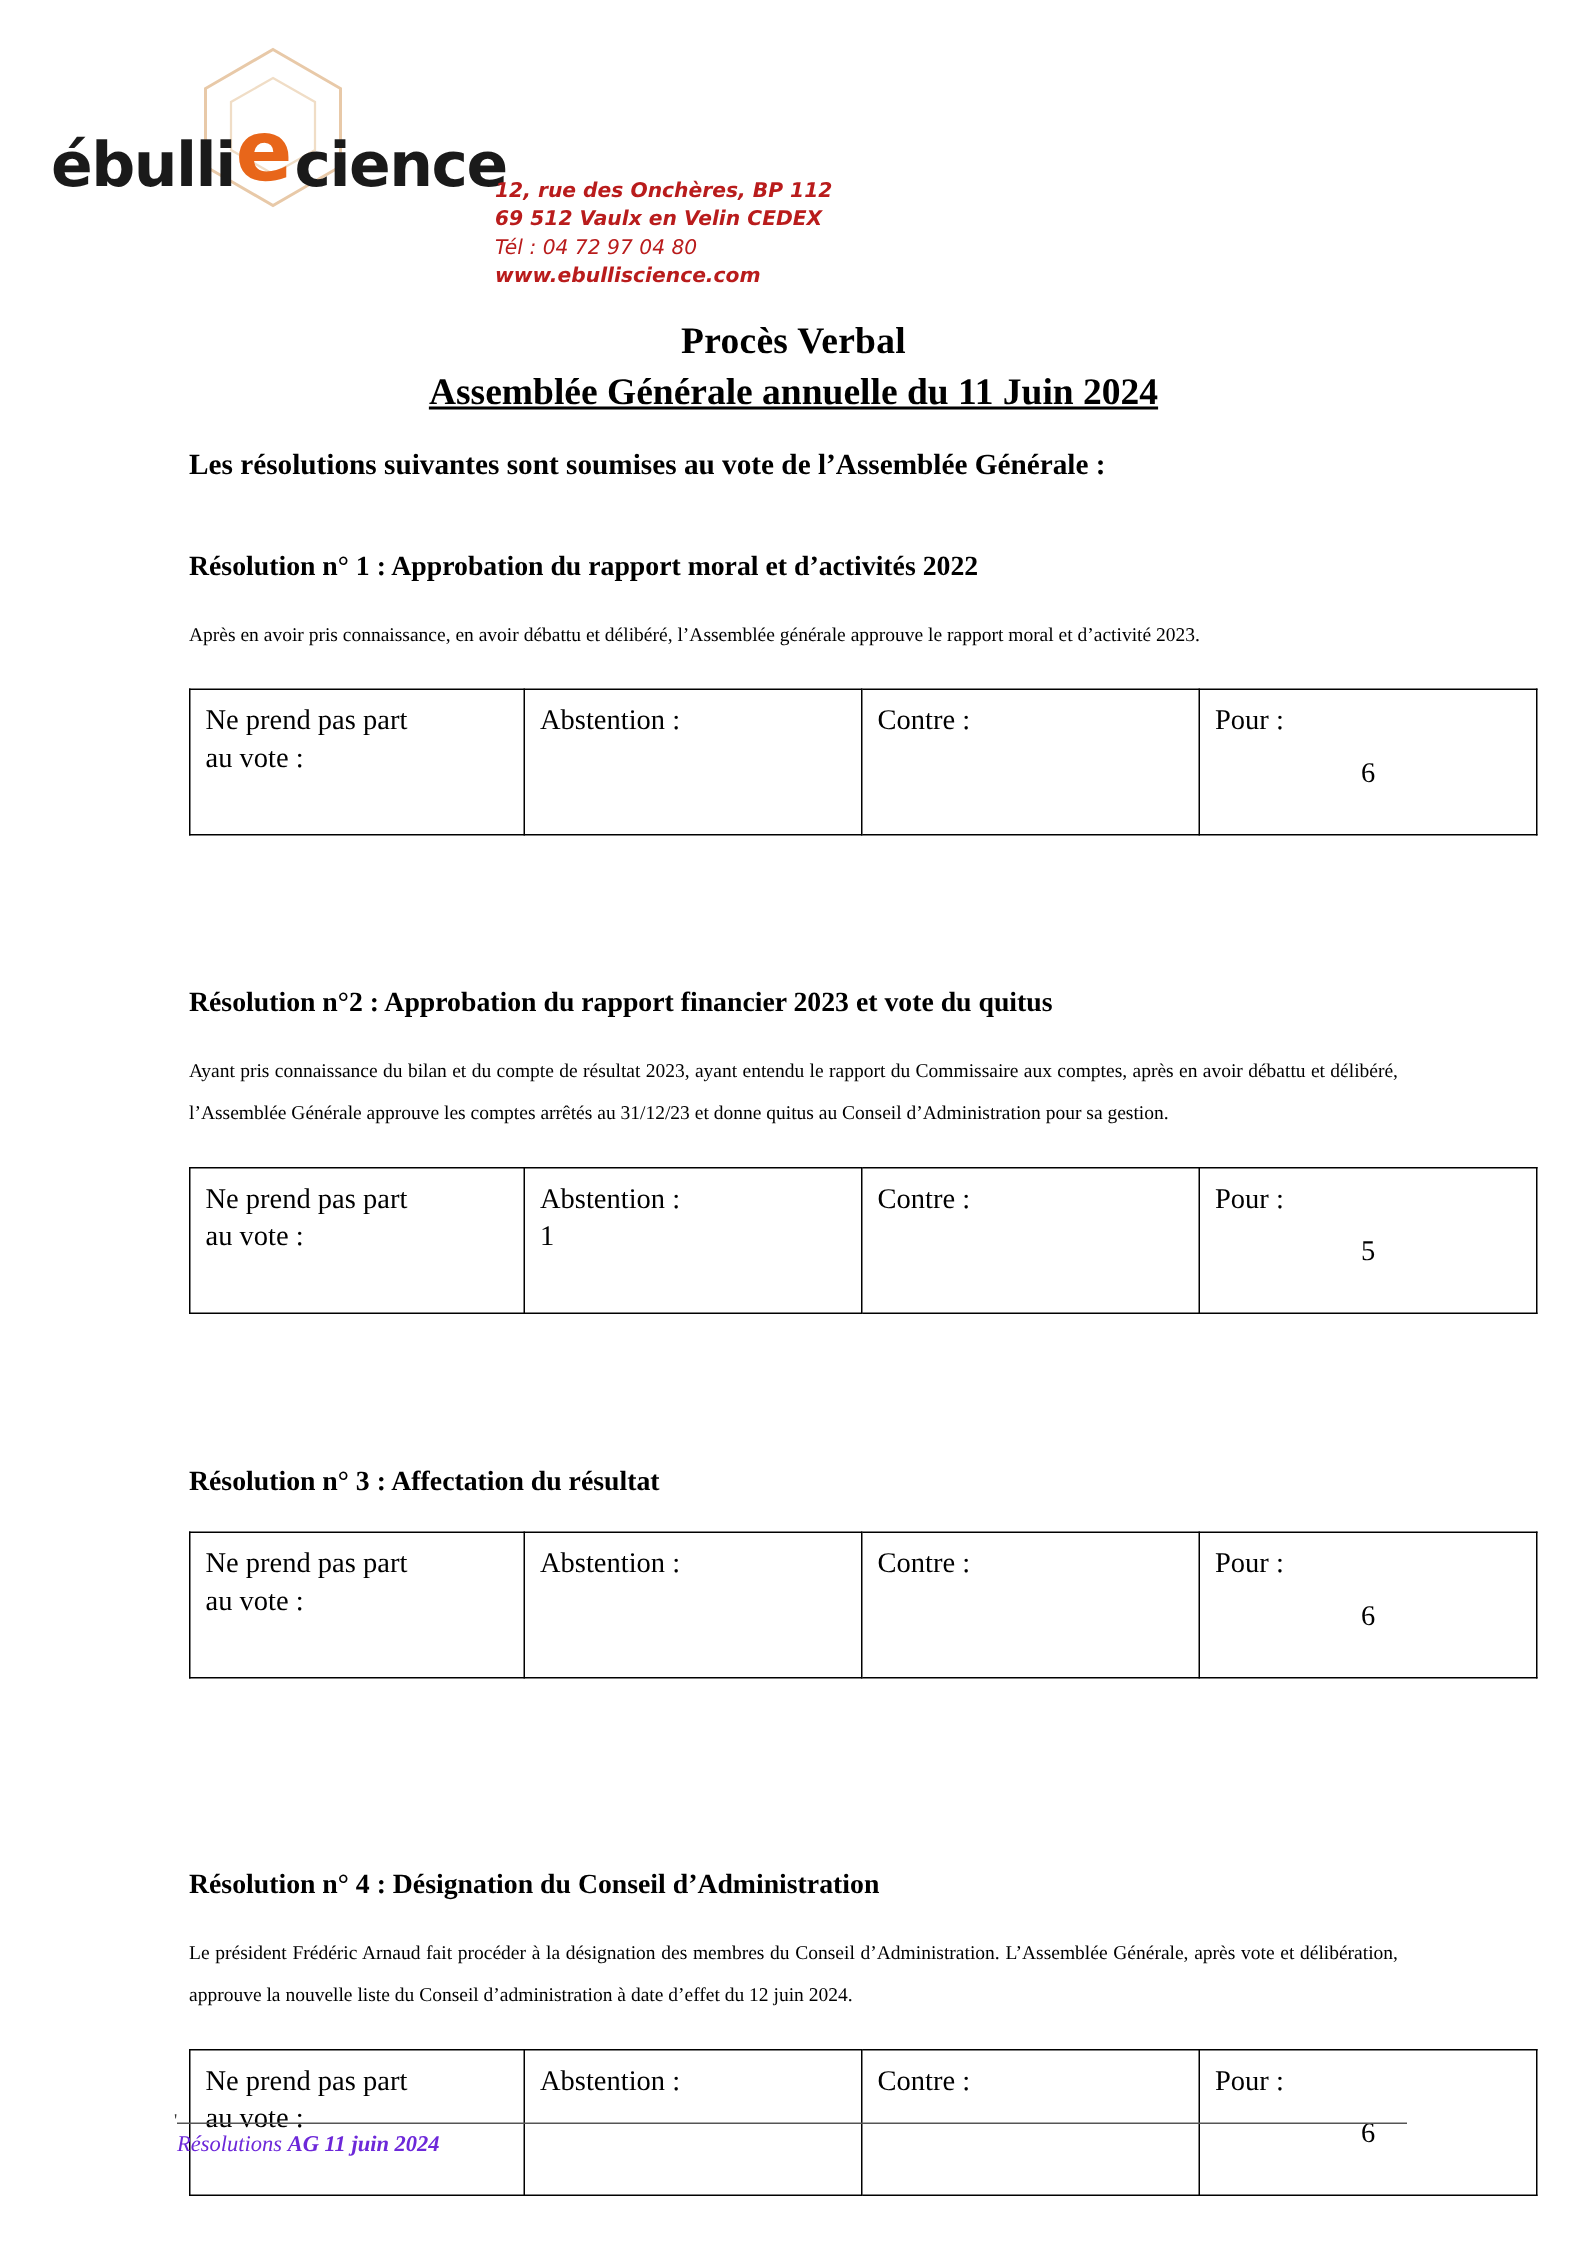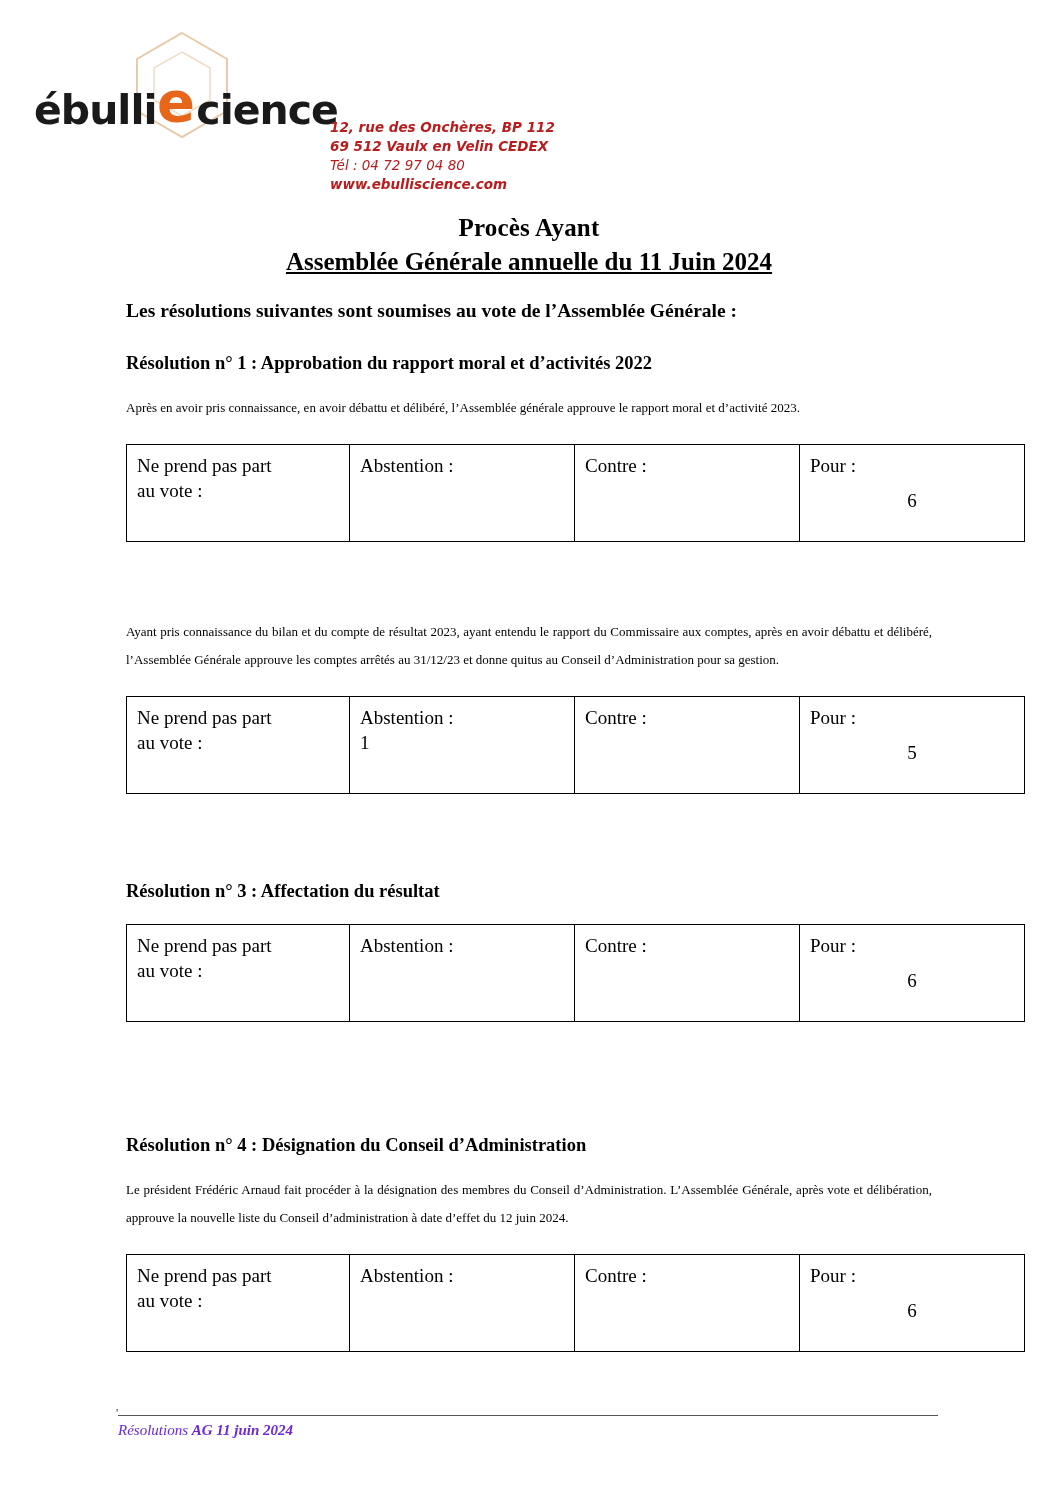--- a/index.html
+++ b/index.html
@@ -105,21 +105,21 @@
     margin: 0 126px 0 126px;
   }
   .intro {
     font-size: 19.5px;
     margin-top: 24px;
     font-weight: bold;
   }
   .res-title {
     font-size: 18.5px;
     font-weight: bold;
-    margin-top: 31px;
+    margin-top: 46px;
   }
   .res-body {
     font-size: 13px;
     text-align: justify;
     line-height: 28px;
     margin-top: 20px;
   }
 
   
   table.vote {
@@ -204,21 +204,21 @@
 
     <div class="addr">
       <div>12, rue des Onchères, BP 112</div>
       <div>69 512 Vaulx en Velin CEDEX</div>
       <div class="normal">Tél : 04 72 97 04 80</div>
       <div>www.ebulliscience.com</div>
     </div>
   </div>
 
   <div class="title-block">
-    <div class="title-1">Procès Ayant</div>
+    <div class="title-1">Procès Verbal</div>
     <div class="title-2">Assemblée Générale annuelle du 11 Juin 2024</div>
   </div>
 
   <div class="content">
 
     <div class="intro">Les résolutions suivantes sont soumises au vote de l’Assemblée Générale :</div>
 
     <div class="res-title">Résolution n° 1 : Approbation du rapport moral et d’activités 2022</div>
     <div class="res-body">Après en avoir pris connaissance, en avoir débattu et délibéré, l’Assemblée générale approuve le rapport moral et d’activité 2023.</div>
     <table class="vote">
@@ -240,20 +240,21 @@
         <td class="c4">
           <div class="cell-label">Pour :</div>
           <div class="cell-value">6</div>
         </td>
       </tr>
     </tbody>
       </table>
 
     <div class="gap-md"></div>
 
+    <div class="res-title">Résolution n°2 : Approbation du rapport financier 2023 et vote du quitus</div>
     <div class="res-body">Ayant pris connaissance du bilan et du compte de résultat 2023, ayant entendu le rapport du Commissaire aux comptes, après en avoir débattu et délibéré, l’Assemblée Générale approuve les comptes arrêtés au 31/12/23 et donne quitus au Conseil d’Administration pour sa gestion.</div>
     <table class="vote">
       <tbody>
           <tr>
         <td class="c1">
           <div class="cell-label">Ne prend pas part</div>
           <div class="cell-label">au vote :</div>
           <div class="cell-value left"></div>
         </td>
         <td class="c2">

